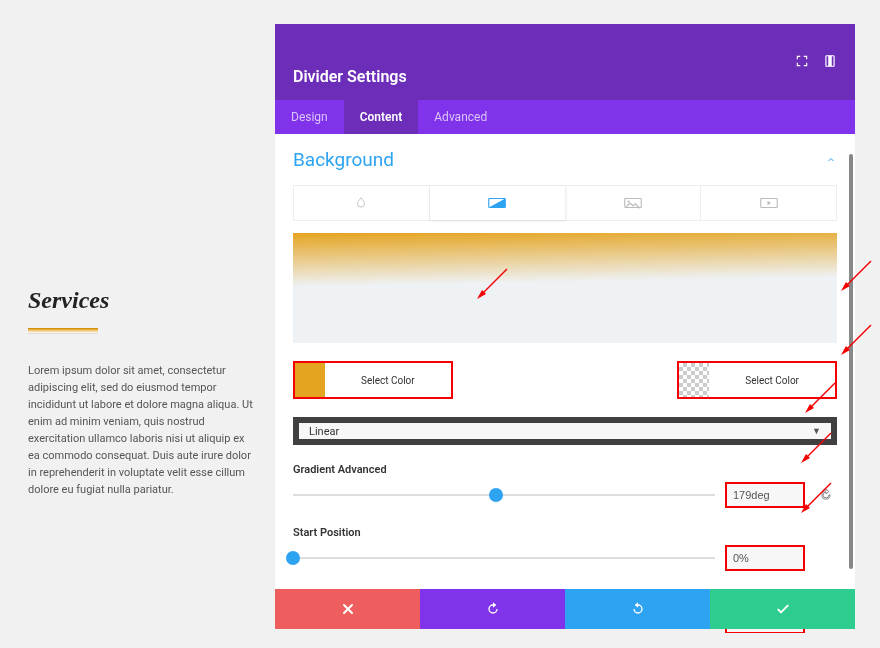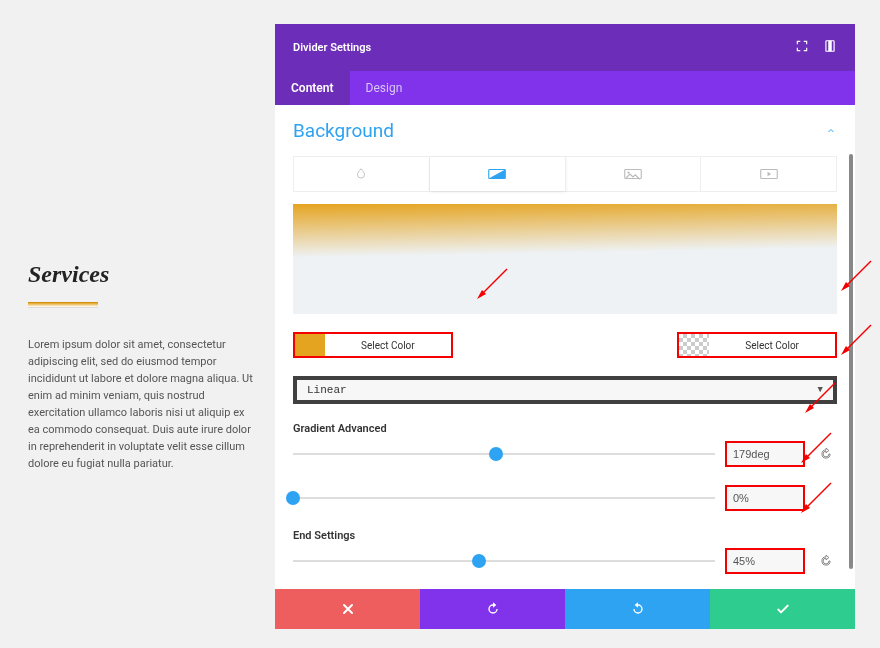--- a/index.html
+++ b/index.html
@@ -1,47 +1,47 @@
 <!DOCTYPE html>
 <html><head>
 <meta charset="utf-8">
 <style>
 * { box-sizing: border-box; margin: 0; padding: 0; }
 body { font-family: -apple-system, BlinkMacSystemFont, "Segoe UI", Roboto, Arial, sans-serif; background: #f1f1f1; width: 880px; height: 648px; position: relative; overflow: hidden; }
-.left-col { position: absolute; left: 28px; top: 261px; width: 225px; }
+.left-col { position: absolute; left: 28px; top: 287px; width: 225px; }
 .services-title { font-family: Georgia, 'Times New Roman', serif; font-style: italic; font-weight: bold; font-size: 24px; color: #222; margin-bottom: 14px; }
 .divider-line { width: 70px; height: 6px; background: linear-gradient(180deg, #e5a420 0%, #fff 100%); border-top: 1px solid #d09010; border-bottom: 1px solid #ddd; margin-bottom: 28px; }
 .lorem { font-size: 11px; line-height: 1.55; color: #555; }
 .modal { position: absolute; left: 275px; top: 24px; width: 580px; height: 605px; background: #fff; box-shadow: 0 0 0 rgba(0,0,0,.1); }
 .modal-header { background: #6c2eb9; color: #fff; padding: 14px 18px; display: flex; align-items: center; justify-content: space-between; }
-.modal-title { font-size: 11px; font-weight: 600; }
+.modal-title { font-size: 16px; font-weight: 600; margin-top: 29px; }
 .hdr-icons { display: flex; gap: 14px; }
 .hdr-icons svg { width: 14px; height: 14px; fill: #fff; }
 .tabs { background: #8033ea; display: flex; }
 .tab { padding: 10px 16px; font-size: 12px; color: #d9c6f7; cursor: pointer; }
 .tab.active { background: #6c2eb9; color: #fff; font-weight: 600; }
 .body-scroll { height: 499px; overflow-y: auto; padding: 0; position: relative; }
 .section-header { display: flex; justify-content: space-between; align-items: center; padding: 14px 18px; cursor: pointer; }
 .section-header.blue .sh-label { color: #2ea3f2; font-size: 19px; }
 .chev { width: 12px; height: 12px; }
 .bg-body { padding: 0 18px 18px; }
 .bg-tabs { display: flex; border: 1px solid #eee; height: 36px; margin-bottom: 12px; }
 .bg-tab { flex: 1; display: flex; align-items: center; justify-content: center; cursor: pointer; }
 .bg-tab.sep { border-right: 1px solid #eee; }
 .bg-tab.active { background: #fff; box-shadow: 0 1px 3px rgba(0,0,0,.08); }
 .bg-tab svg { width: 18px; height: 14px; }
 .preview { width: 100%; height: 110px; background: linear-gradient(179deg, #e5a420 0%, #eef2f5 45%); margin-bottom: 18px; }
 .color-row { display: flex; justify-content: space-between; margin-bottom: 18px; }
-.color-btn { display: flex; align-items: center; border: 2px solid #f50000; height: 26px; cursor: pointer; background: #fff; }
+.color-btn { display: flex; align-items: center; border: 2px solid #f50000; height: 38px; cursor: pointer; background: #fff; }
 .swatch { width: 30px; height: 100%; }
 .swatch.orange { background: #e5a420; }
 .swatch.trans { background-image: linear-gradient(45deg,#ccc 25%,transparent 25%),linear-gradient(-45deg,#ccc 25%,transparent 25%),linear-gradient(45deg,transparent 75%,#ccc 75%),linear-gradient(-45deg,transparent 75%,#ccc 75%); background-size: 8px 8px; background-position: 0 0,0 4px,4px -4px,-4px 0; }
 .color-btn-label { font-size: 10px; color: #333; padding: 0 36px; }
 .fld-label { font-size: 11px; font-weight: 600; color: #333; margin-bottom: 6px; }
-.select-wrap { border: 4px solid #404040; background: #f7f7f7; height: 28px; display: flex; align-items: center; justify-content: space-between; padding: 0 10px; font-size: 11px; color: #333; cursor: pointer; margin-bottom: 18px; font-family: Liberation Mono, monospace; }
+.select-wrap { border: 6px solid #404040; background: #f7f7f7; height: 28px; display: flex; align-items: center; justify-content: space-between; padding: 0 10px; font-size: 11px; color: #333; cursor: pointer; margin-bottom: 18px; }
 .select-wrap .tri { font-size: 9px; color: #555; }
 .slider-row { display: flex; align-items: center; gap: 10px; margin-bottom: 18px; position: relative; }
 .slider { flex: 1; height: 20px; position: relative; }
 .track { position: absolute; top: 9px; left: 0; right: 0; height: 2px; background: #ddd; }
 .thumb { position: absolute; top: 3px; width: 14px; height: 14px; border-radius: 50%; background: #2ea3f2; cursor: grab; transform: translateX(-50%); }
 .val-box { width: 80px; height: 26px; border: 2px solid #f50000; background: #f7f7f7; font-size: 11px; padding: 0 6px; color: #555; }
 .reset-btn { width: 22px; height: 22px; display: flex; align-items: center; justify-content: center; cursor: pointer; }
 .reset-btn svg { width: 14px; height: 14px; stroke: #7a7a7a; fill: none; }
 .spacer-reset { width: 22px; }
 .footer { position: absolute; bottom: 0; left: 0; right: 0; height: 40px; display: flex; }
@@ -73,22 +73,23 @@
             <path d="M3 3h6v2H5v4H3V3zm12 0h6v6h-2V5h-4V3zM3 15h2v4h4v2H3v-6zm16 0h2v6h-6v-2h4v-4z"></path>
           </svg></span>
       <span><svg viewBox="0 0 24 24">
             <rect x="5" y="3" width="14" height="18" rx="1" fill="none" stroke="#fff" stroke-width="2"></rect>
             <rect x="9" y="3" width="6" height="18" fill="#fff"></rect>
           </svg></span>
     </div>
   </div>
 
   <div class="tabs">
+    <div class="tab">Design</div>
     <div class="tab active">Content</div>
-    <div class="tab">Design</div>
+    <div class="tab">Advanced</div>
   </div>
 
   <div class="body-scroll">
     <div class="section-header blue">
       <span class="sh-label">Background</span>
       <svg class="chev" viewBox="0 0 24 24">
           <path d="M7 14l5-5 5 5" fill="none" stroke="#2ea3f2" stroke-width="2"></path>
         </svg>
     </div>
 
@@ -145,20 +146,21 @@
           <div class="thumb" style="left:48%"></div>
         </div>
         <input class="val-box" value="179deg" style="">
         <div class="reset-btn">
           <svg viewBox="0 0 24 24">
               <path d="M12 5a7 7 0 107 7h-2a5 5 0 11-5-5v3l5-4-5-4v3z" stroke-width="1.5"></path>
             </svg>
         </div>
       </div>
 
+      <div class="fld-label">Start Position</div>
       <div class="slider-row">
         <div class="slider">
           <div class="track"></div>
           <div class="thumb" style="left:0%"></div>
         </div>
         <input class="val-box" value="0%" style="">
         <div class="spacer-reset"></div>
       </div>
 
       <div class="fld-label">End Settings</div>

